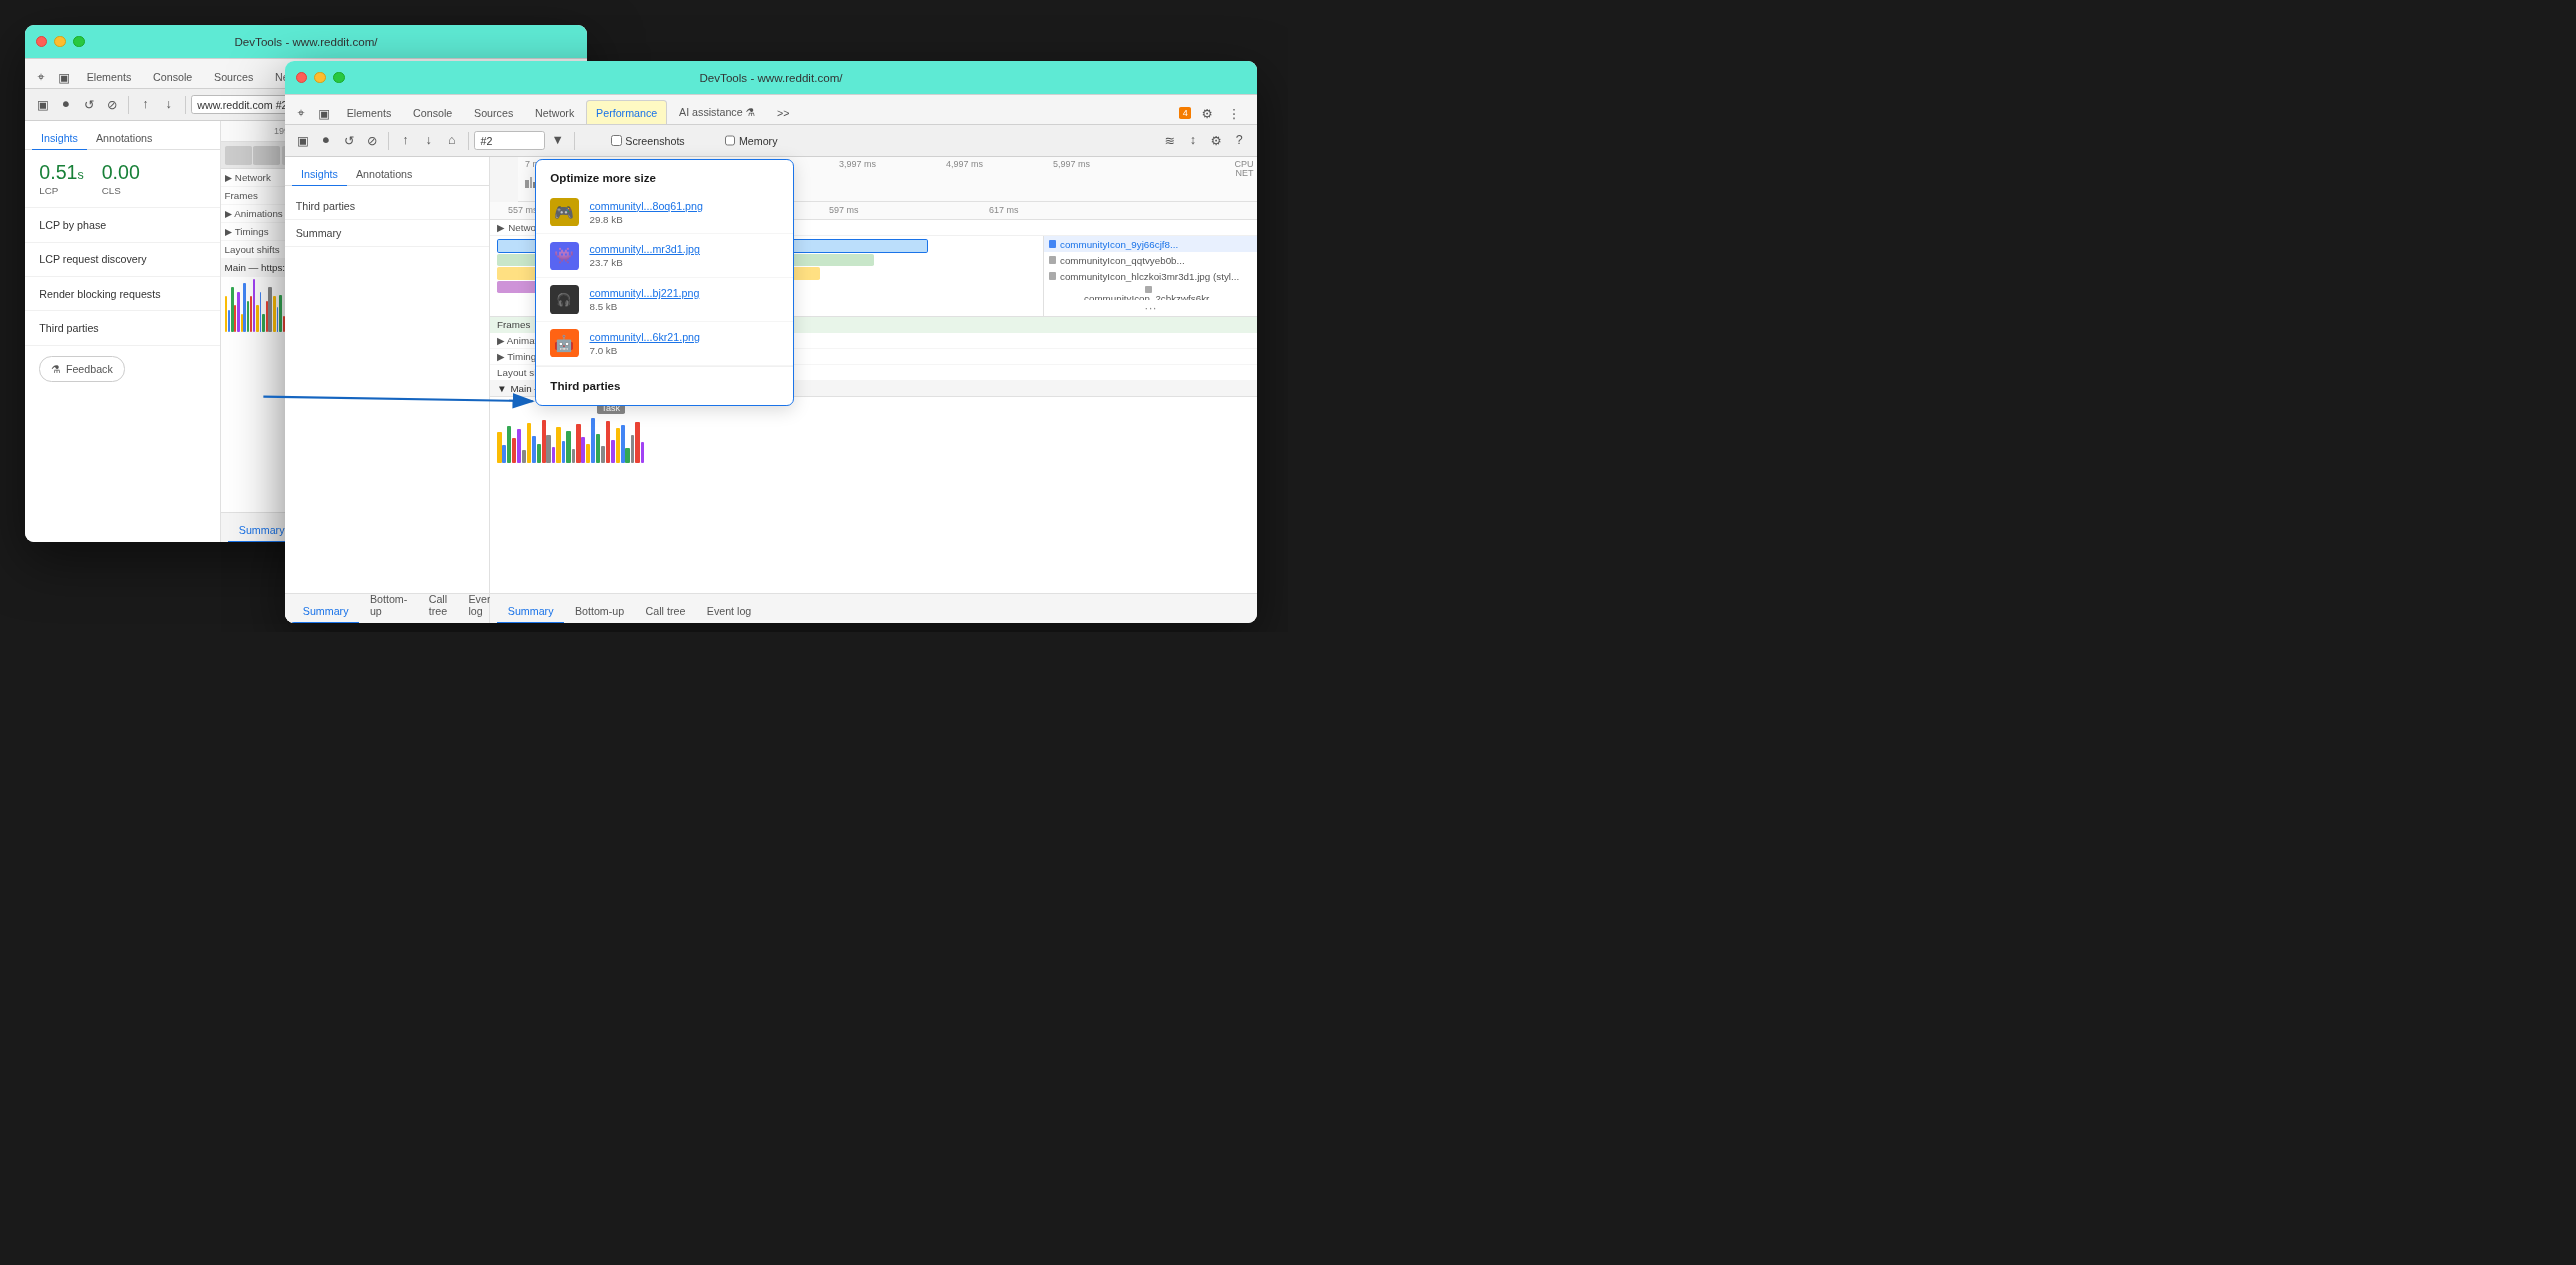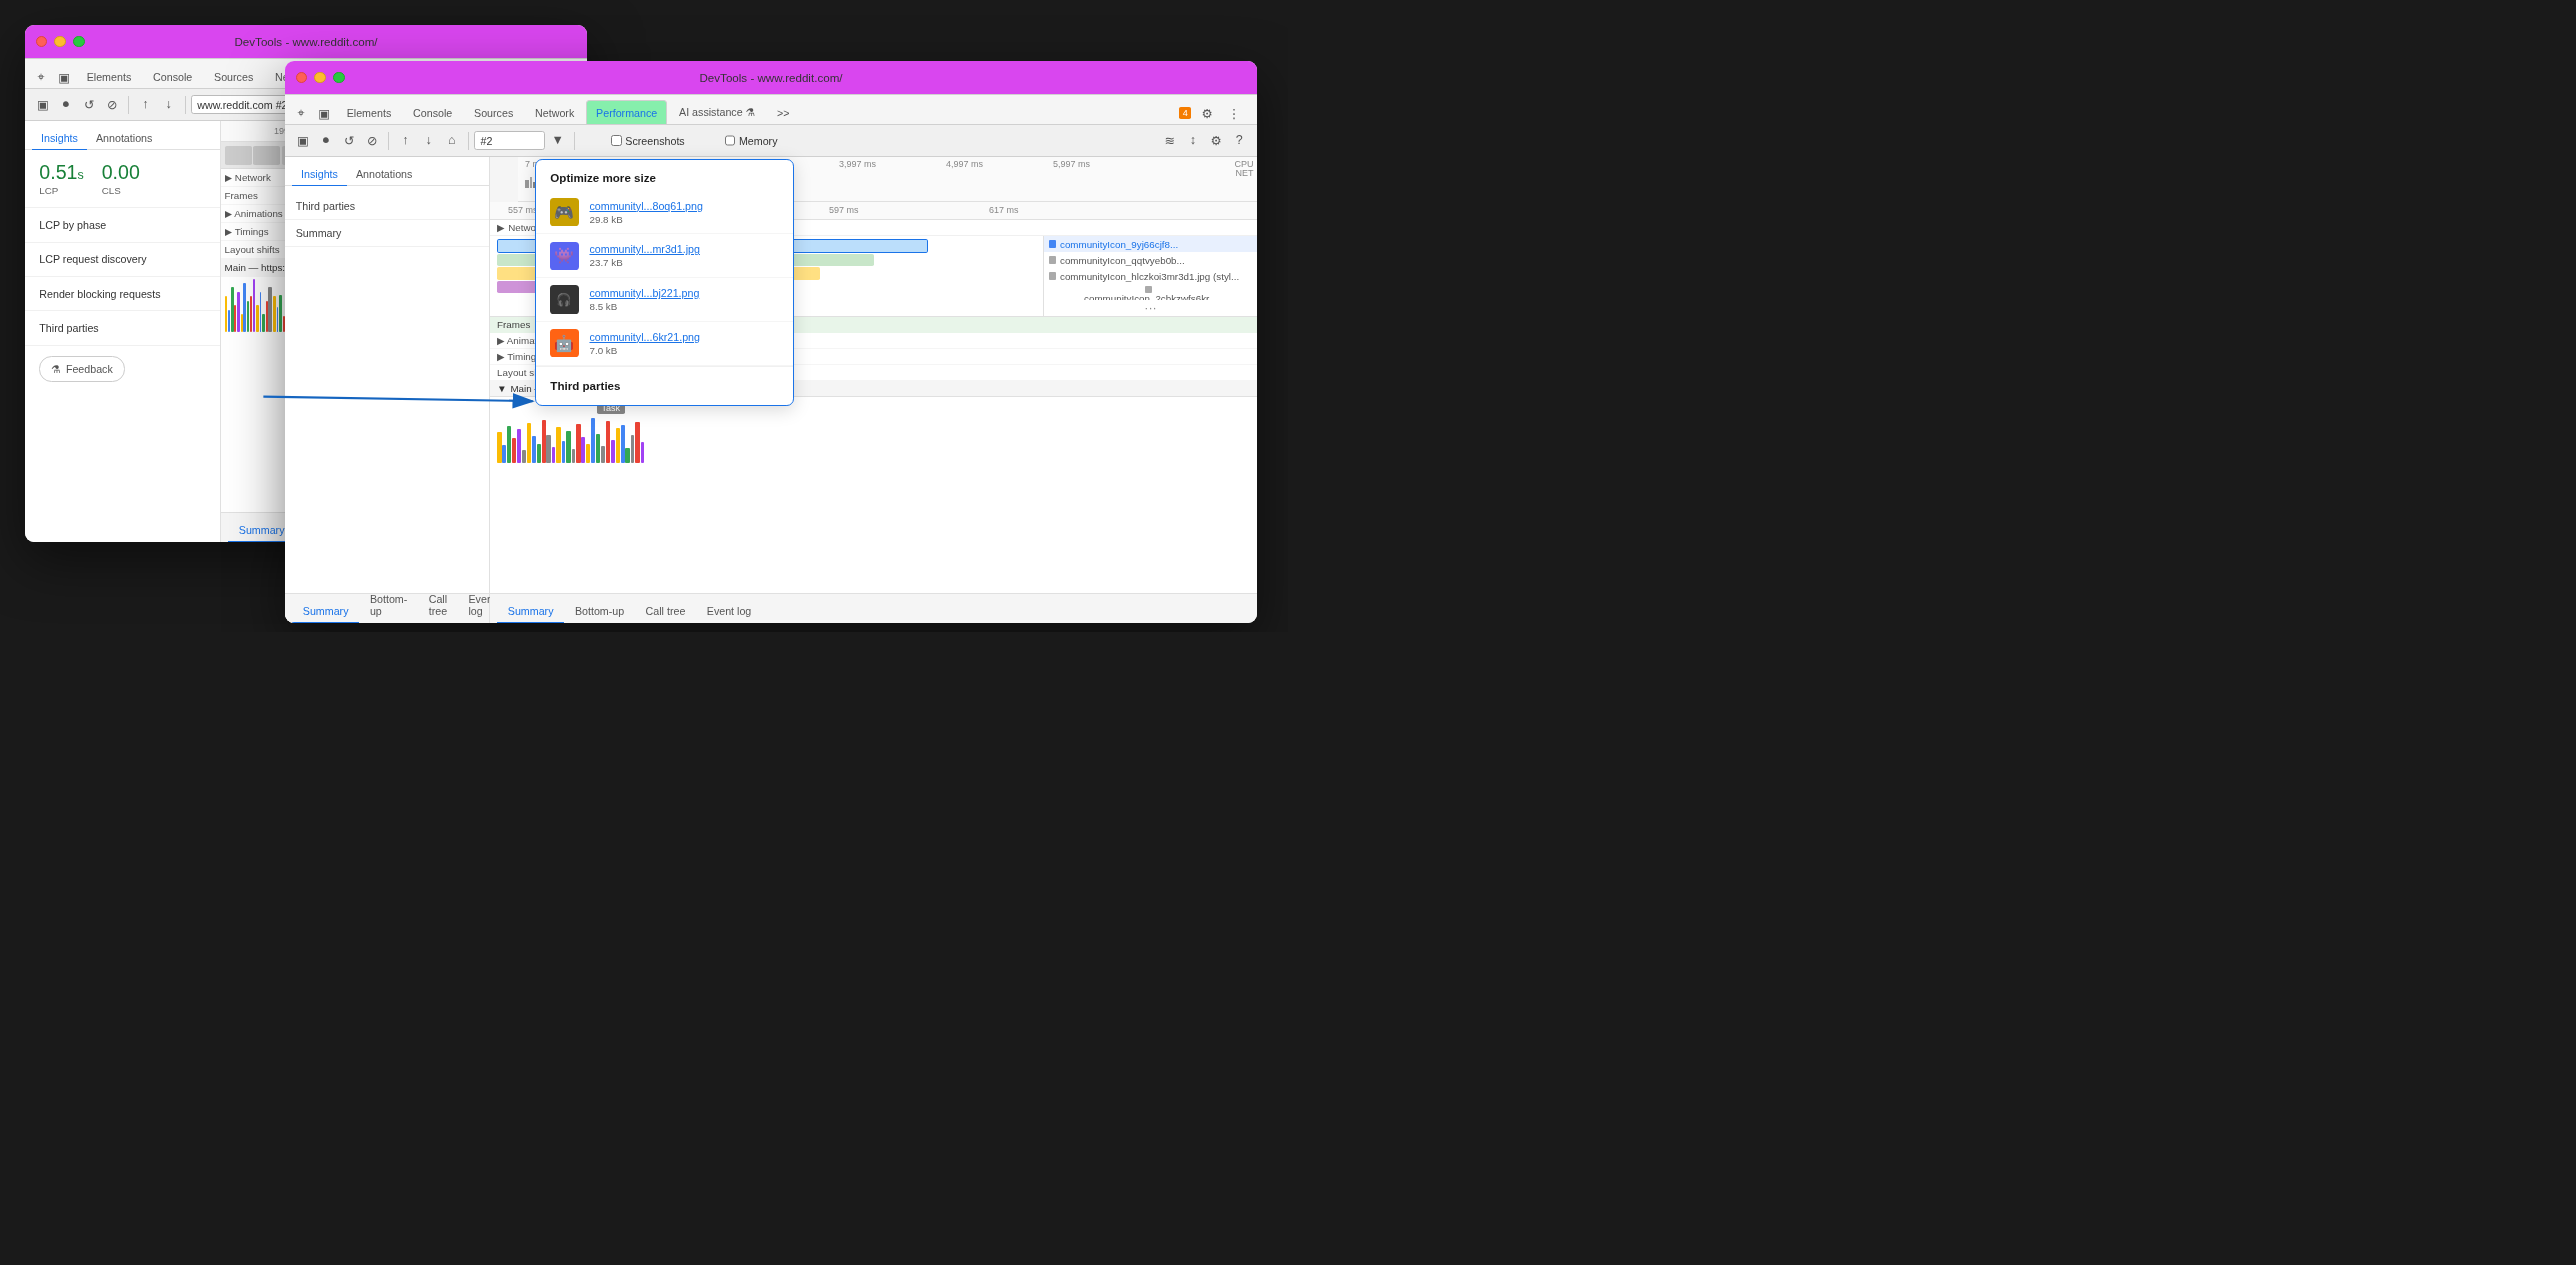--- a/index.html
+++ b/index.html
@@ -34,21 +34,21 @@
     .window2 {
       left: 285px;
       top: 61px;
       width: 972px;
       height: 562px;
     }
 
     
     .titlebar {
       height: 34px;
-      background: #d946ef;
+      background: #5eead4;
       display: flex;
       align-items: center;
       padding: 0 10.7px;
       border-bottom: 0.9px solid #d0d0d0;
       position: relative;
     }
 
     .traffic-lights {
       display: flex;
       gap: 7.1px;
@@ -132,21 +132,21 @@
       font-size: 10.7px;
       color: #555;
       cursor: pointer;
       border-radius: 3.6px 3.6px 0 0;
       border: 0.9px solid transparent;
       border-bottom: none;
     }
     .nav-tab.active {
       color: #1a73e8;
       border-color: #d0d0d0;
-      background: #86efac;
+      background: #fef9c3;
       font-weight: 500;
     }
 
     
     .insights-panel {
       width: 196px;
       background: white;
       border-right: 0.9px solid #e0e0e0;
       display: flex;
       flex-direction: column;

